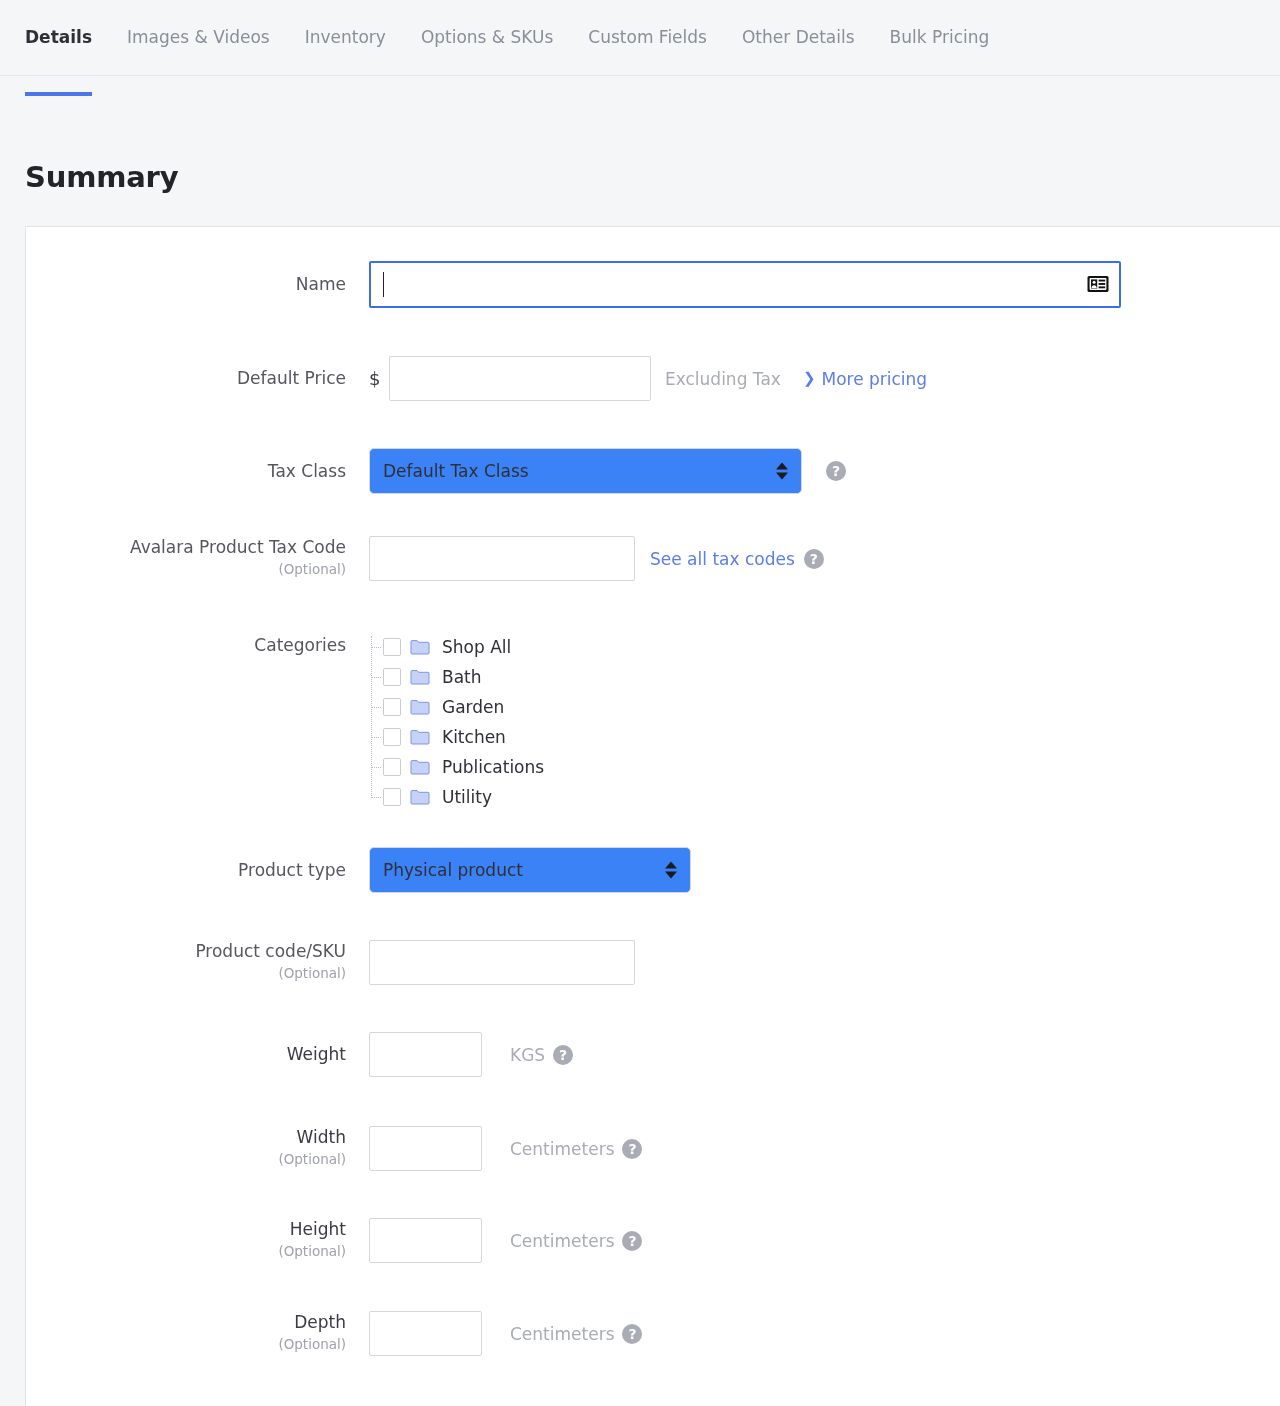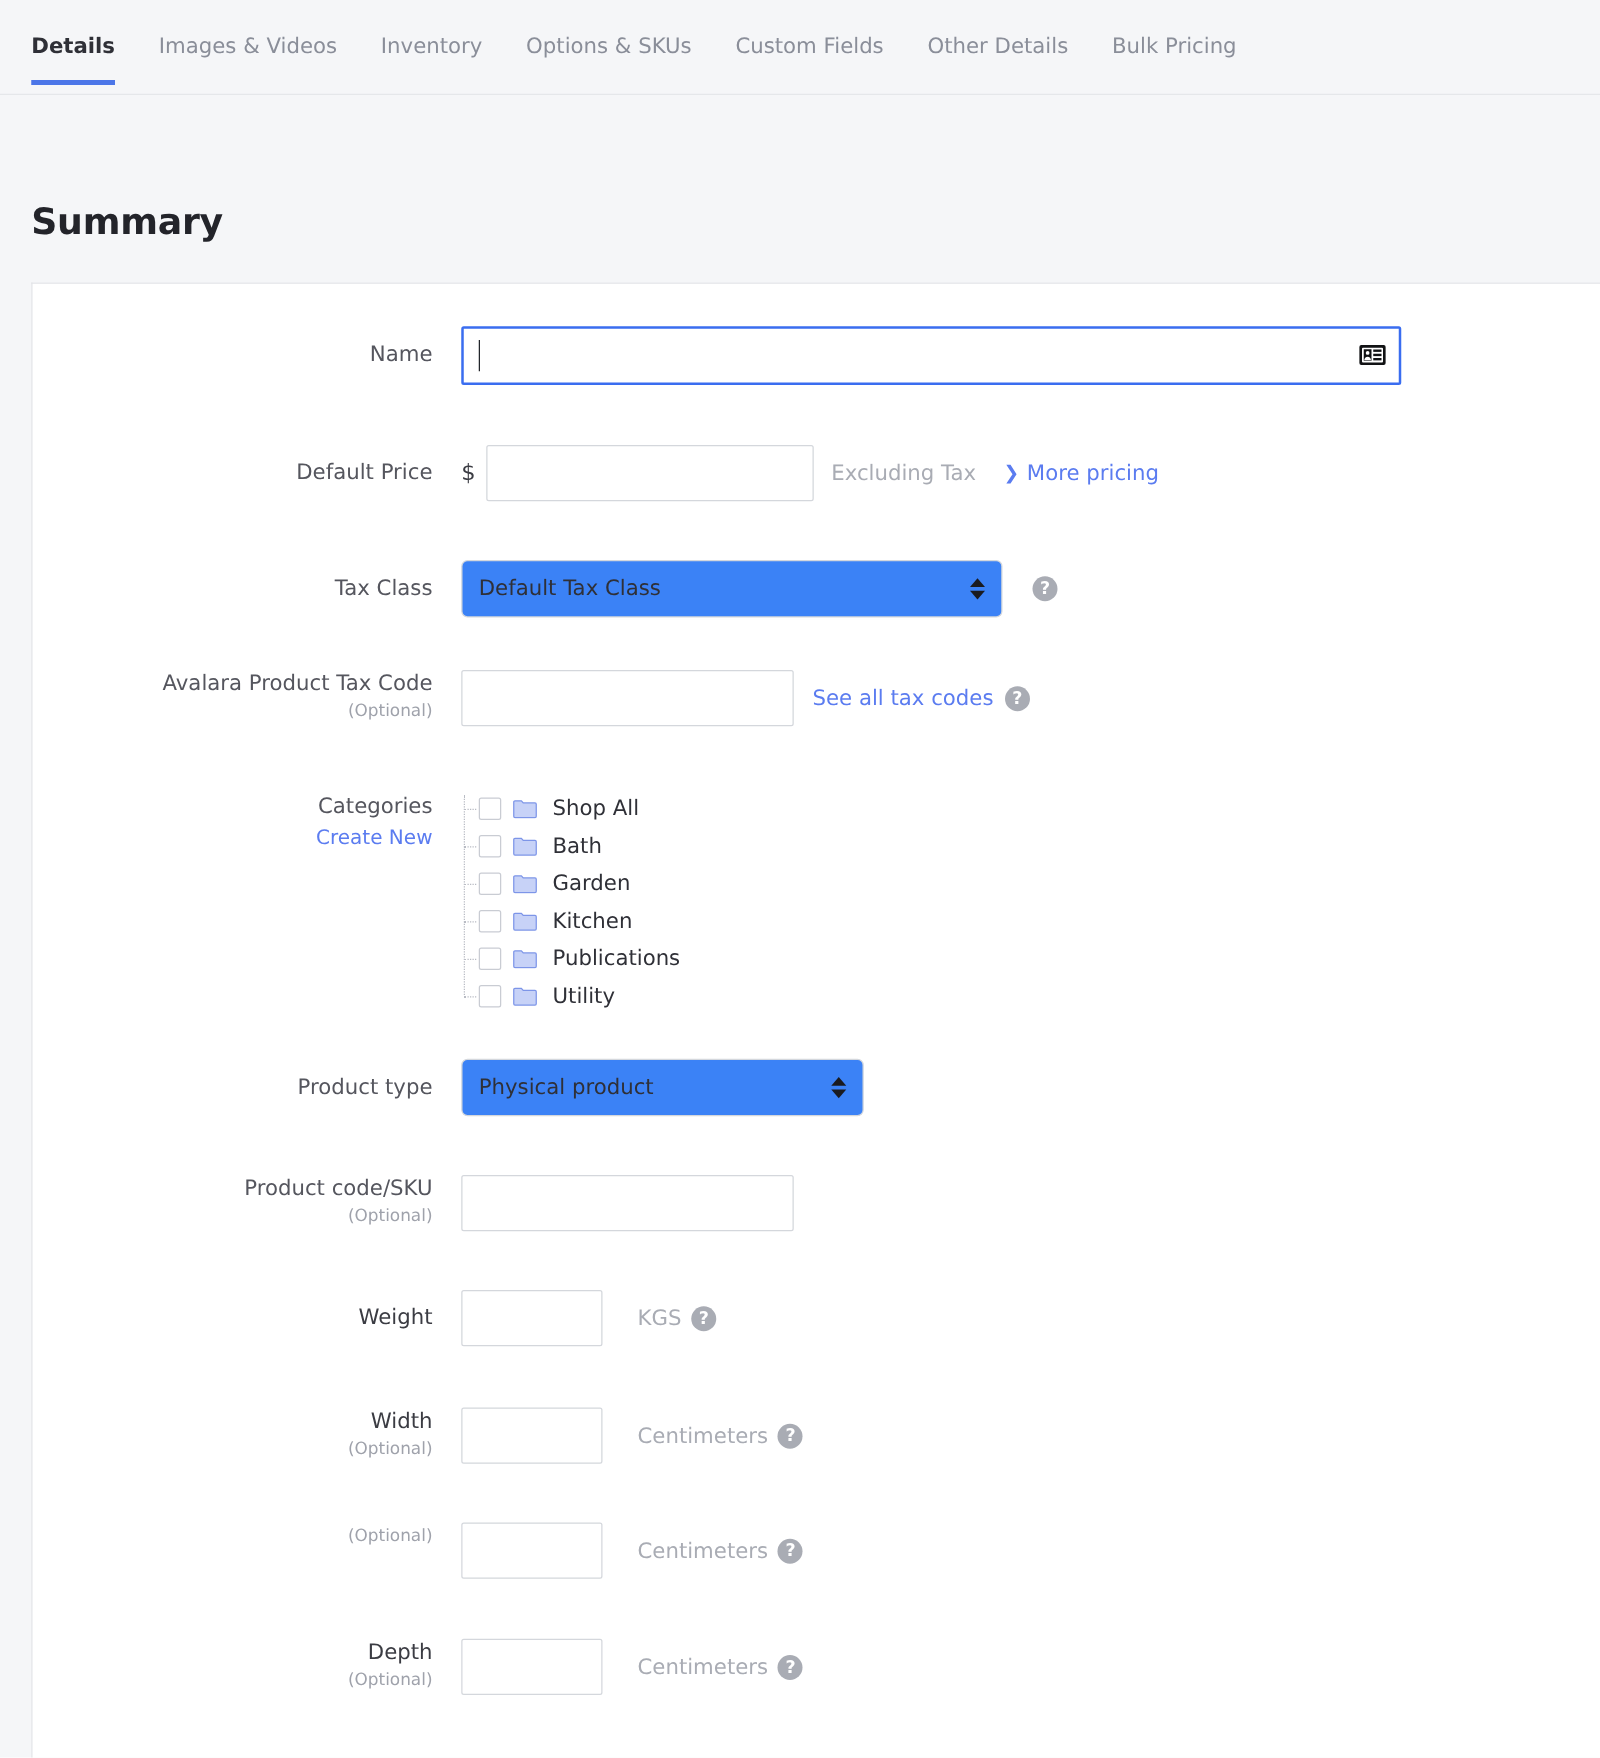--- a/index.html
+++ b/index.html
@@ -31,21 +31,21 @@
     align-items: flex-start;
   }
   .tab {
     position: relative;
     padding: 27px 0 0 0;
     margin-right: 35px;
     font-size: 17px;
     color: #8a8e99;
     white-space: nowrap;
     cursor: pointer;
-    height: 68px;
+    height: 96px;
   }
   .tab:last-child { margin-right: 0; }
   .tab.active { color: #2f3037; font-weight: 600; }
   .tab.active::after {
     content: "";
     position: absolute;
     left: 0; right: 0;
     bottom: 0;
     height: 4px;
     background: #4c76e8;
@@ -412,21 +412,20 @@
       <input class="input avalara-input" type="text" value="" style="">
       <span class="see-codes">See all tax codes</span>
       <span class="help" style="margin-left:9px;">?</span>
     </div>
   </div>
 </div>
 
 <div class="row" style="top:632px;">
   <div class="label-col">
     <span class="label" style="line-height:26px;">Categories</span>
-    <span class="link-label">Create New</span>
   </div>
   <div class="field-col">
     <div class="tree">
       <div class="tree-item">
         <input type="checkbox" class="cbx" style="">
         <svg class="folder" viewBox="0 0 20 16">
             <path d="M1 2.6a1 1 0 011-1h5.1l1.5 1.7H18a1 1 0 011 1V14a1 1 0 01-1 1H2a1 1 0 01-1-1z" fill="#c7d2f7" stroke="#7d95e8" stroke-width="1"></path>
           </svg>
         <span class="tree-label">Shop All</span>
       </div>
@@ -518,20 +517,21 @@
     <div class="measure-inner">
       <input class="input measure-input" type="text" value="" style="">
       <span class="unit">Centimeters</span>
       <span class="help unit-help">?</span>
     </div>
   </div>
 </div>
 
 <div class="row" style="top:1218px;">
   <div class="label-col">
+    <span class="label dark">Height</span>
     <span class="sublabel">(Optional)</span>
   </div>
   <div class="field-col">
     <div class="measure-inner">
       <input class="input measure-input" type="text" value="" style="">
       <span class="unit">Centimeters</span>
       <span class="help unit-help">?</span>
     </div>
   </div>
 </div>

